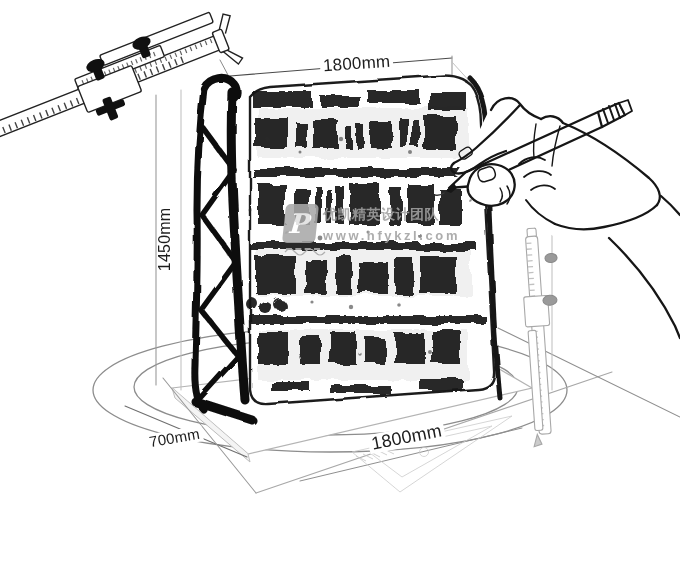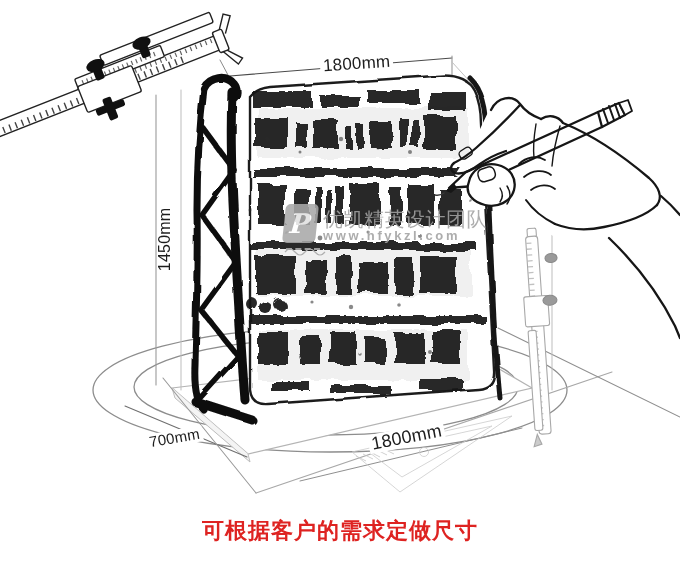--- a/index.html
+++ b/index.html
@@ -27,21 +27,21 @@
     position:absolute;left:284px;top:201px;width:175px;height:56px;
     color:#a2a2a2;opacity:.88;
   }
   .wm-logo{
     position:absolute;left:0;top:3px;width:33px;height:39px;background:#a9a9a9;
     border-radius:5px;color:#fff;display:flex;align-items:center;justify-content:center;
     font-weight:bold;font-style:italic;font-size:27px;transform:skewX(-6deg);
     font-family:"DejaVu Serif","Liberation Serif",serif;
   }
   .wm-team{
-    position:absolute;left:39px;top:5px;font-size:20px;font-weight:normal;white-space:nowrap;
+    position:absolute;left:39px;top:5px;font-size:14px;font-weight:bold;white-space:nowrap;
     font-family:"DejaVu Sans","Liberation Sans",sans-serif;letter-spacing:.5px;
   }
   .wm-url{
     position:absolute;left:39px;top:27px;font-size:13px;font-weight:bold;
     letter-spacing:2.6px;white-space:nowrap;
   }
   .wm-dash{position:absolute;left:2px;top:47px;width:34px;border-top:2px dashed #ababab;}
 </style>
 </head>
 <body>
@@ -259,15 +259,14 @@
 <div class="dim-label dim-depth">700mm</div>
 <div class="dim-label dim-bottom">1800mm</div>
 
 <div class="watermark">
   <div class="wm-logo">P</div>
   <div class="wm-team">优凯精英设计团队</div>
   <div class="wm-url">www.hfykzl.com</div>
   <div class="wm-dash"></div>
 </div>
 
-<div class="note">可根据客户的需求定做尺寸</div>
 
 </div>
 
 </body></html>

